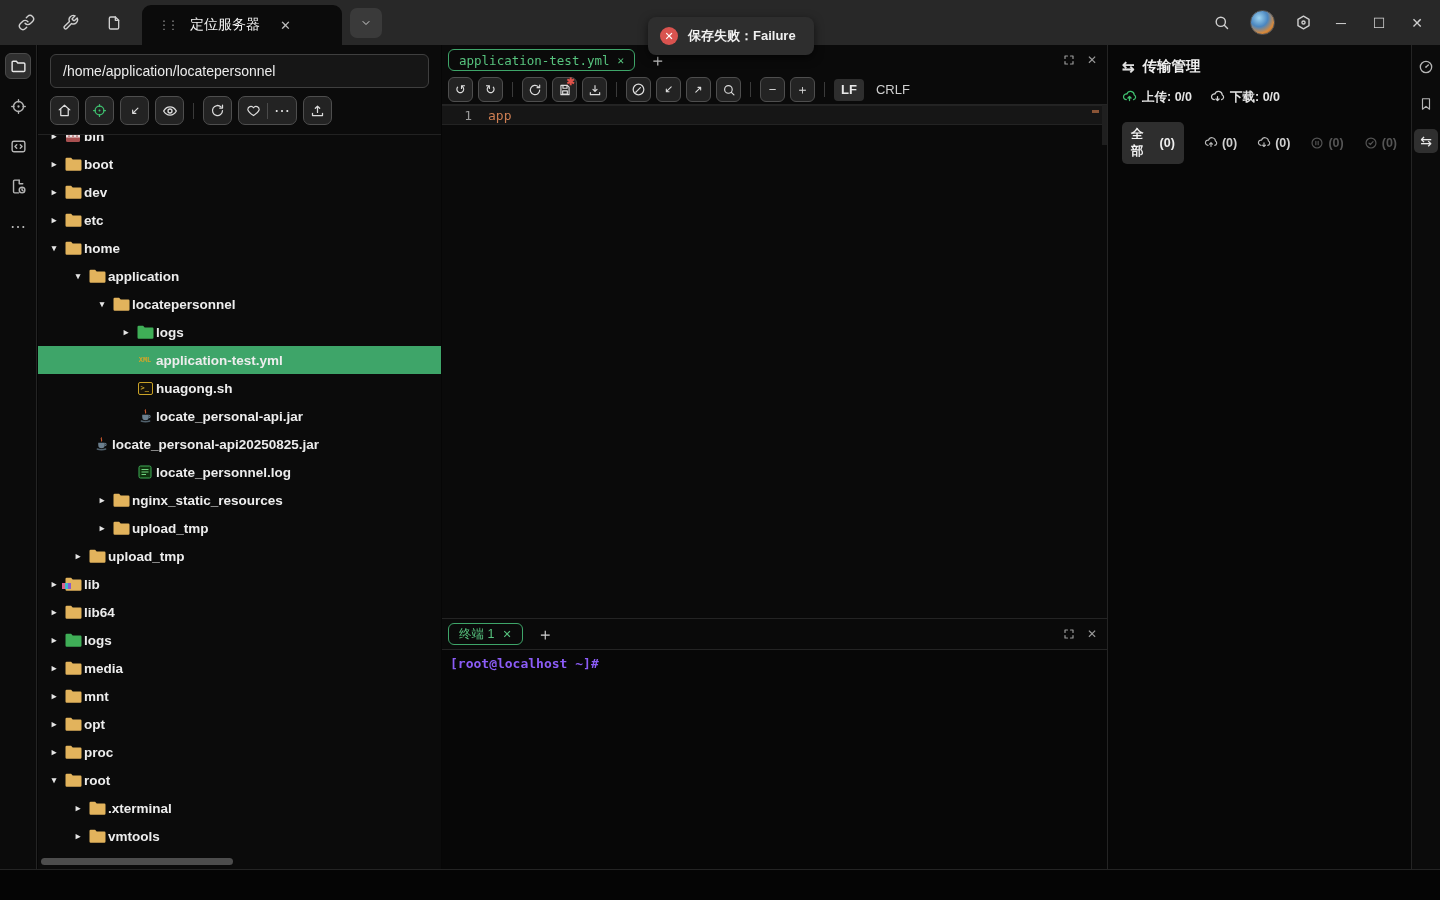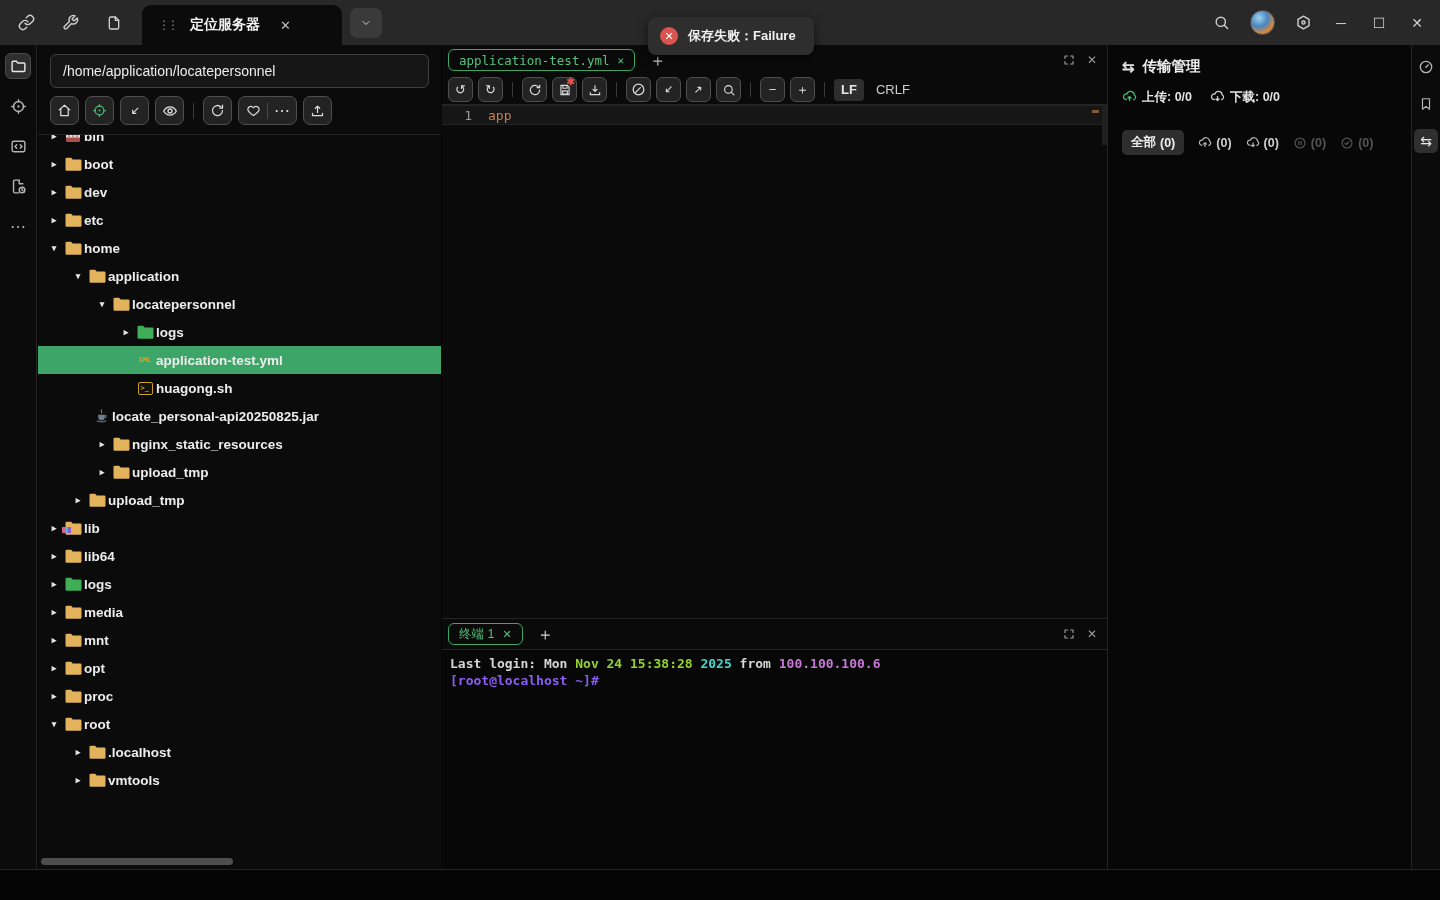--- a/index.html
+++ b/index.html
@@ -8,21 +8,21 @@
   .window { position:relative; width:1440px; height:900px; background:#060606; overflow:hidden; }
 
   svg.ic { display:block; fill:none; stroke:currentColor; stroke-width:2; stroke-linecap:round; stroke-linejoin:round; }
 
   
   .titlebar { position:absolute; left:0; top:0; width:1440px; height:45px; background:#282828; display:flex; align-items:center; }
   .tb-left-icons { display:flex; align-items:center; gap:24px; padding:0 18px 0 16px; color:#cfcfcf; }
   .tb-left-icons .icbtn { width:20px; height:20px; display:flex; align-items:center; justify-content:center; }
   .app-tab { height:40px; margin-top:5px; background:#0b0b0b; border-radius:9px 9px 0 0; display:flex; align-items:center; gap:14px; padding:0 16px; min-width:200px; }
   .app-tab .grip { color:#8f8f8f; font-size:12px; letter-spacing:-3px; }
-  .app-tab .ttl { color:#f2f2f2; font-size:14px; font-weight:bold; }
+  .app-tab .ttl { color:#f2f2f2; font-size:14px; font-weight:normal; }
   .app-tab .x { color:#bdbdbd; font-size:13px; margin-left:6px; }
   .tab-dd { width:32px; height:30px; margin:0 0 0 8px; background:#3a3a3a; border-radius:7px; display:flex; align-items:center; justify-content:center; color:#cfcfcf; }
   .tb-right { margin-left:auto; display:flex; align-items:center; gap:20px; padding-right:14px; color:#cfcfcf; }
   .avatar { width:25px; height:25px; border-radius:50%; background:radial-gradient(circle at 35% 30%, #9ed4f0, #4a86c0 40%, #d8893a 70%, #7a4a22 95%); border:1px solid #555; }
   .winbtn { font-size:14px; color:#cfcfcf; width:18px; text-align:center; }
 
   
   .toast { position:absolute; left:648px; top:17px; height:38px; background:#2e2e2e; border-radius:8px; display:flex; align-items:center; gap:10px; padding:0 18px 0 12px; box-shadow:0 3px 10px rgba(0,0,0,.6); z-index:50; }
   .toast .err { width:18px; height:18px; border-radius:50%; background:#d9534f; color:#fff; font-size:11px; display:flex; align-items:center; justify-content:center; }
   .toast .msg { color:#f0f0f0; font-size:13px; font-weight:bold; }
@@ -83,21 +83,21 @@
 
   
   .right-panel { position:absolute; left:1107px; top:45px; width:304px; bottom:31px; border-left:1px solid #242424; background:#070707; padding:12px 14px; }
   .tm-header { display:flex; align-items:center; gap:8px; color:#f0f0f0; font-size:14.5px; font-weight:bold; }
   .tm-header .tr-ic { font-size:15px; color:#e0e0e0; }
   .tm-stats { display:flex; align-items:center; gap:18px; margin-top:13px; font-size:12.5px; font-weight:bold; color:#e4e4e4; }
   .stat { display:flex; align-items:flex-start; gap:5px; }
   .stat .cl { display:flex; }
   .stat.up .cl { color:#3fbf6f; }
   .stat.down .cl { color:#cfcfcf; }
-  .tm-filters { display:flex; align-items:center; gap:14px; margin-top:24px; font-size:12.5px; }
+  .tm-filters { display:flex; align-items:center; gap:20px; margin-top:16px; font-size:12.5px; }
   .chip { display:flex; align-items:center; gap:4px; color:#cfcfcf; font-weight:bold; }
   .chip.active { background:#2e2e2e; border-radius:5px; padding:4px 9px; color:#f0f0f0; }
   .chip .cic { display:flex; color:#b9b9b9; }
   .chip.dim, .chip.dim .cic { color:#555; }
   .tm-empty { position:absolute; left:0; right:0; top:400px; display:flex; flex-direction:column; align-items:center; }
   .tm-empty .shadow { width:70px; height:10px; border-radius:50%; background:#141414; margin-top:-6px; }
   .tm-empty .txt { margin-top:18px; color:#5c5c5c; font-size:13.5px; font-weight:bold; }
 
   
   .right-rail { position:absolute; right:0; top:45px; width:29px; bottom:31px; border-left:1px solid #242424; background:#0b0b0b; display:flex; flex-direction:column; align-items:center; padding-top:10px; gap:13px; color:#b5b5b5; }
@@ -333,32 +333,54 @@
             </span>
             <span>application-test.yml</span>
           </div>
           <div class="tree-row" style="padding-left: 80px;">
             <span class="arr"></span>
             <span class="tico">
               <span class="fico sh">&gt;_</span>
             </span>
             <span>huagong.sh</span>
           </div>
-          <div class="tree-row" style="padding-left: 36px;">
+          <div class="tree-row" style="padding-left: 80px;">
             <span class="arr"></span>
             <span class="tico">
               <svg width="15" height="15" viewBox="0 0 16 16">
                 <path d="M8 1c-1.2 1 .9 1.8 0 3.2" stroke="#cf5b2e" fill="none" stroke-width="1.2" stroke-linecap="round"></path>
                 <path d="M4.5 6h7v2.5a3.5 3.5 0 0 1-7 0z" fill="#6b7f8e"></path>
                 <path d="M11.8 6.8c1.5 0 1.5 2.4 0 2.4" stroke="#6b7f8e" fill="none" stroke-width="1.1"></path>
                 <path d="M3.5 12.8c2.2 1 6.8 1 9 0" stroke="#51616d" fill="none" stroke-width="1.5" stroke-linecap="round"></path>
               </svg>
             </span>
+            <span>locate_personal-api.jar</span>
+          </div>
+          <div class="tree-row" style="padding-left: 36px;">
+            <span class="arr"></span>
+            <span class="tico">
+              <svg width="15" height="15" viewBox="0 0 16 16">
+                <path d="M8 1c-1.2 1 .9 1.8 0 3.2" stroke="#cf5b2e" fill="none" stroke-width="1.2" stroke-linecap="round"></path>
+                <path d="M4.5 6h7v2.5a3.5 3.5 0 0 1-7 0z" fill="#6b7f8e"></path>
+                <path d="M11.8 6.8c1.5 0 1.5 2.4 0 2.4" stroke="#6b7f8e" fill="none" stroke-width="1.1"></path>
+                <path d="M3.5 12.8c2.2 1 6.8 1 9 0" stroke="#51616d" fill="none" stroke-width="1.5" stroke-linecap="round"></path>
+              </svg>
+            </span>
             <span>locate_personal-api20250825.jar</span>
           </div>
+          <div class="tree-row" style="padding-left: 80px;">
+            <span class="arr"></span>
+            <span class="tico">
+              <svg width="14" height="14" viewBox="0 0 14 14">
+                <rect x="1" y="1" width="12" height="12" rx="1.5" fill="#10330f" stroke="#3fae57"></rect>
+                <path d="M3.5 4.5h7M3.5 7h7M3.5 9.5h4.5" stroke="#6fd37e" stroke-width="1.1"></path>
+              </svg>
+            </span>
+            <span>locate_personnel.log</span>
+          </div>
           <div class="tree-row" style="padding-left: 56px;">
             <span class="arr">▸</span>
             <span class="tico">
               <svg width="17" height="14" viewBox="0 0 17 14">
                 <path d="M.5 2A1.2 1.2 0 0 1 1.7.8h4.4L7.7 2.6h7.6A1.2 1.2 0 0 1 16.5 3.8v8.7a1.2 1.2 0 0 1-1.2 1.2H1.7A1.2 1.2 0 0 1 .5 12.5z" fill="#e2b35c"></path>
               </svg>
             </span>
             <span>nginx_static_resources</span>
           </div>
           <div class="tree-row" style="padding-left: 56px;">
@@ -452,21 +474,21 @@
             </span>
             <span>root</span>
           </div>
           <div class="tree-row" style="padding-left: 32px;">
             <span class="arr">▸</span>
             <span class="tico">
               <svg width="17" height="14" viewBox="0 0 17 14">
                 <path d="M.5 2A1.2 1.2 0 0 1 1.7.8h4.4L7.7 2.6h7.6A1.2 1.2 0 0 1 16.5 3.8v8.7a1.2 1.2 0 0 1-1.2 1.2H1.7A1.2 1.2 0 0 1 .5 12.5z" fill="#e2b35c"></path>
               </svg>
             </span>
-            <span>.localhost</span>
+            <span>.xterminal</span>
           </div>
           <div class="tree-row" style="padding-left: 32px;">
             <span class="arr">▸</span>
             <span class="tico">
               <svg width="17" height="14" viewBox="0 0 17 14">
                 <path d="M.5 2A1.2 1.2 0 0 1 1.7.8h4.4L7.7 2.6h7.6A1.2 1.2 0 0 1 16.5 3.8v8.7a1.2 1.2 0 0 1-1.2 1.2H1.7A1.2 1.2 0 0 1 .5 12.5z" fill="#e2b35c"></path>
               </svg>
             </span>
             <span>vmtools</span>
           </div>
@@ -565,21 +587,20 @@
         <span class="pane-ctl">
           <span>
               <svg class="ic" width="12" height="12" viewBox="0 0 24 24" style="stroke-width:2.4">
                 <path d="M4 9V4h5M15 4h5v5M20 15v5h-5M9 20H4v-5"></path>
               </svg>
             </span>
           <span style="font-size:12px;">✕</span>
         </span>
       </div>
       <div class="term-content" id="term-content">
-          <div class="tline"><span style="color: rgb(214, 214, 214);">Last login: Mon </span><span style="color: rgb(149, 210, 49);">Nov 24 15:38:28</span><span style="color: rgb(214, 214, 214);"> </span><span style="color: rgb(73, 214, 201);">2025</span><span style="color: rgb(214, 214, 214);"> from </span><span style="color: rgb(200, 119, 216);">100.100.100.6</span></div>
           <div class="tline"><span style="color: #8b5cf6; margin-top: 11px;">[root@localhost ~]# </span></div>
         </div>
     </div>
   </div>
 
   <div class="right-panel">
     <div class="tm-header">
       <span class="tr-ic">⇆</span>
       <span>传输管理</span>
     </div>

